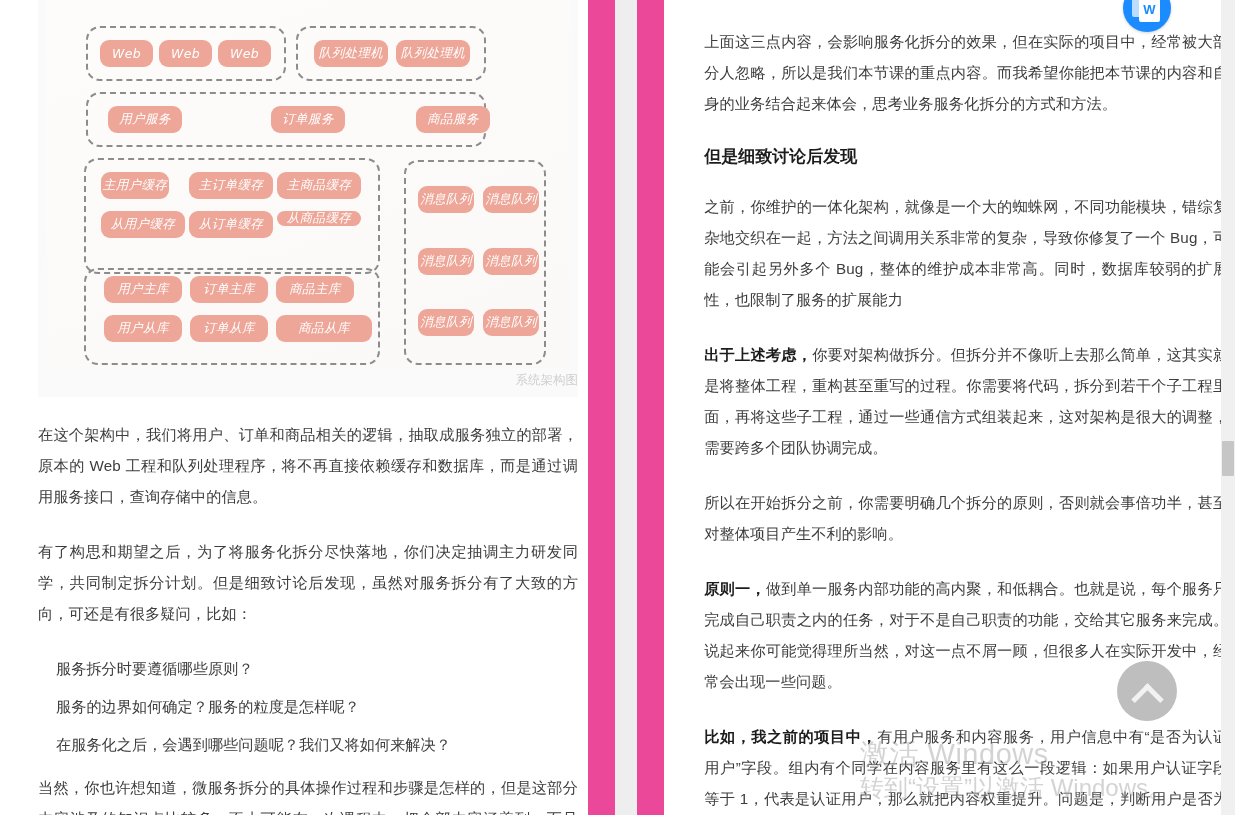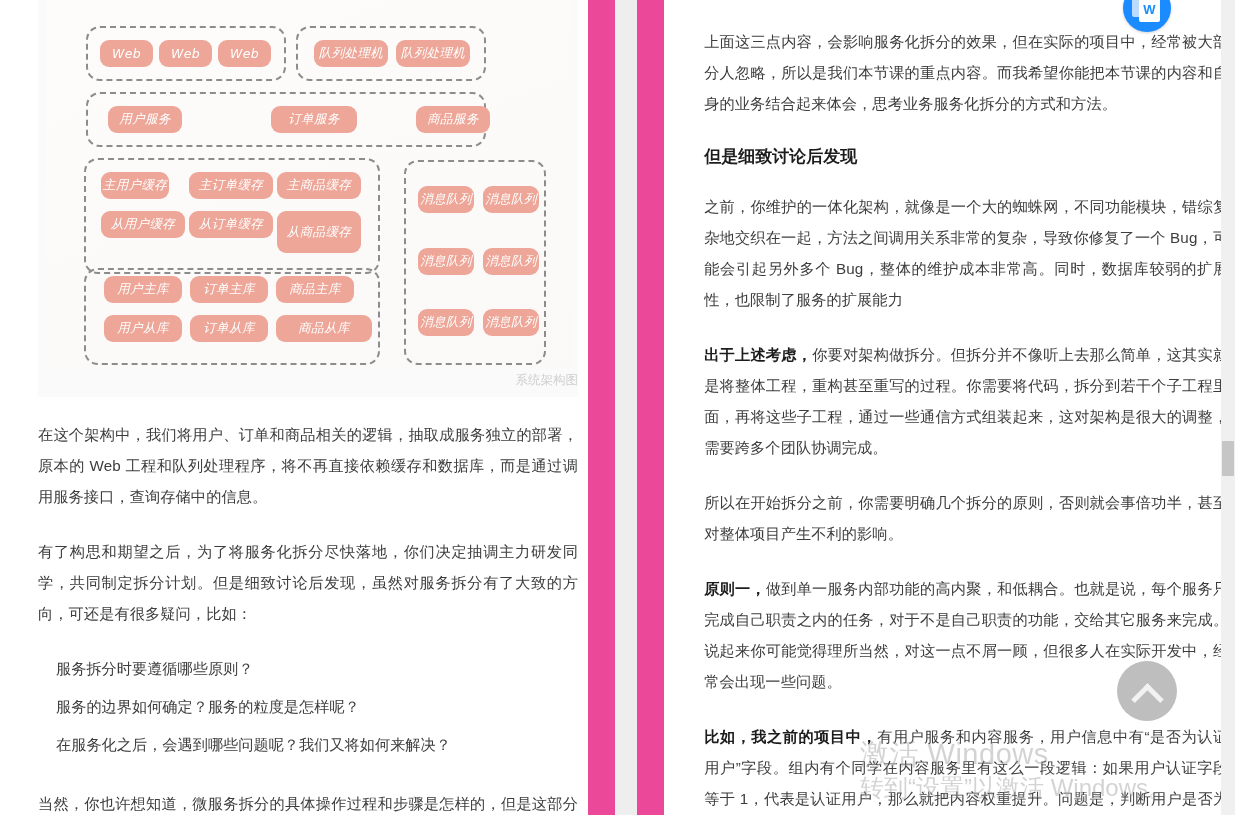--- a/index.html
+++ b/index.html
@@ -36,21 +36,21 @@
   
   .para {
     color: #3d3d3d;
     font-size: 15.2px;
     line-height: 31px;
     letter-spacing: 0.1px;
     margin: 0 0 24px 0;
     text-align: justify;
   }
   .qlist {
-    margin: 0 0 28px 0;
+    margin: 0 0 12px 0;
     padding: 0;
     list-style: none;
   }
   .qlist li {
     color: #3d3d3d;
     font-size: 15.2px;
     line-height: 31px;
     padding-left: 18px;
     margin: 0 0 7px 0;
   }
@@ -248,30 +248,30 @@
           <div class="node" style="left:54px; top:40px; width:53px; height:27px;">Web</div>
           <div class="node" style="left:113px; top:40px; width:53px; height:27px;">Web</div>
           <div class="node" style="left:172px; top:40px; width:53px; height:27px;">Web</div>
 
           <div class="grp" style="left:250px; top:26px; width:190px; height:55px;"></div>
           <div class="node" style="left:268px; top:40px; width:74px; height:27px;">队列处理机</div>
           <div class="node" style="left:350px; top:40px; width:74px; height:27px;">队列处理机</div>
 
           <div class="grp" style="left:40px; top:92px; width:400px; height:55px;"></div>
           <div class="node" style="left:62px; top:106px; width:74px; height:27px;">用户服务</div>
-          <div class="node" style="left:225px; top:106px; width:86px; height:27px;">订单服务</div>
+          <div class="node" style="left:225px; top:106px; width:74px; height:27px;">订单服务</div>
           <div class="node" style="left:370px; top:106px; width:74px; height:27px;">商品服务</div>
 
           <div class="grp" style="left:38px; top:158px; width:296px; height:116px;"></div>
           <div class="node" style="left:55px; top:172px; width:68px; height:27px;">主用户缓存</div>
           <div class="node" style="left:143px; top:172px; width:84px; height:27px;">主订单缓存</div>
           <div class="node" style="left:231px; top:172px; width:84px; height:27px;">主商品缓存</div>
           <div class="node" style="left:55px; top:211px; width:84px; height:27px;">从用户缓存</div>
           <div class="node" style="left:143px; top:211px; width:84px; height:27px;">从订单缓存</div>
-          <div class="node" style="left:231px; top:211px; width:84px; height:42px;text-align:center;">从商品缓存</div>
+          <div class="node" style="left:231px; top:211px; width:84px; height:15px;text-align:center;">从商品缓存</div>
 
           <div class="grp" style="left:358px; top:160px; width:142px; height:205px;"></div>
           <div class="node" style="left:372px; top:186px; width:56px; height:27px;">消息队列</div>
           <div class="node" style="left:437px; top:186px; width:56px; height:27px;">消息队列</div>
           <div class="node" style="left:372px; top:248px; width:56px; height:27px;">消息队列</div>
           <div class="node" style="left:437px; top:248px; width:56px; height:27px;">消息队列</div>
           <div class="node" style="left:372px; top:309px; width:56px; height:27px;">消息队列</div>
           <div class="node" style="left:437px; top:309px; width:56px; height:27px;">消息队列</div>
 
           <div class="grp" style="left:38px; top:268px; width:296px; height:97px;"></div>

